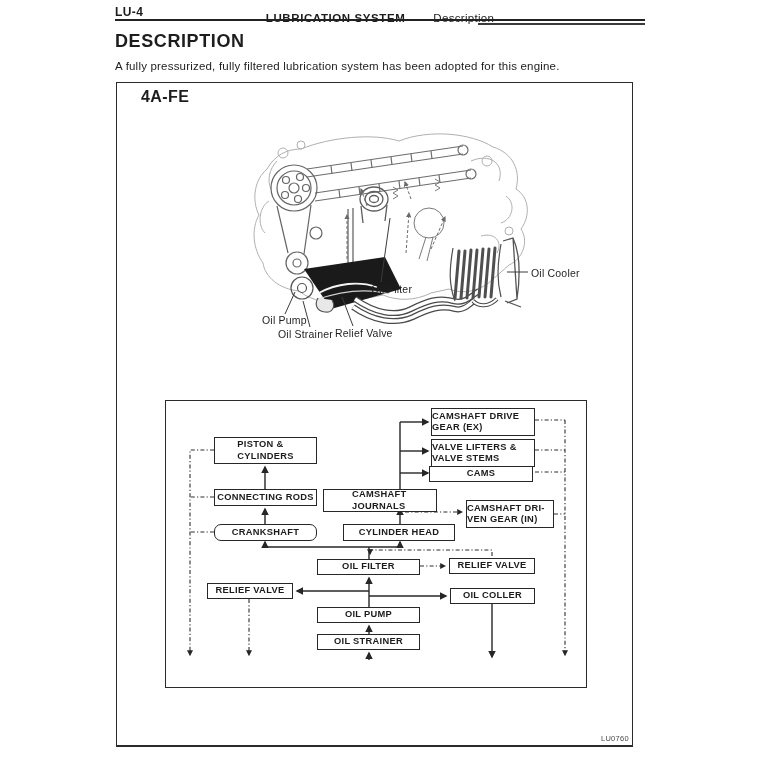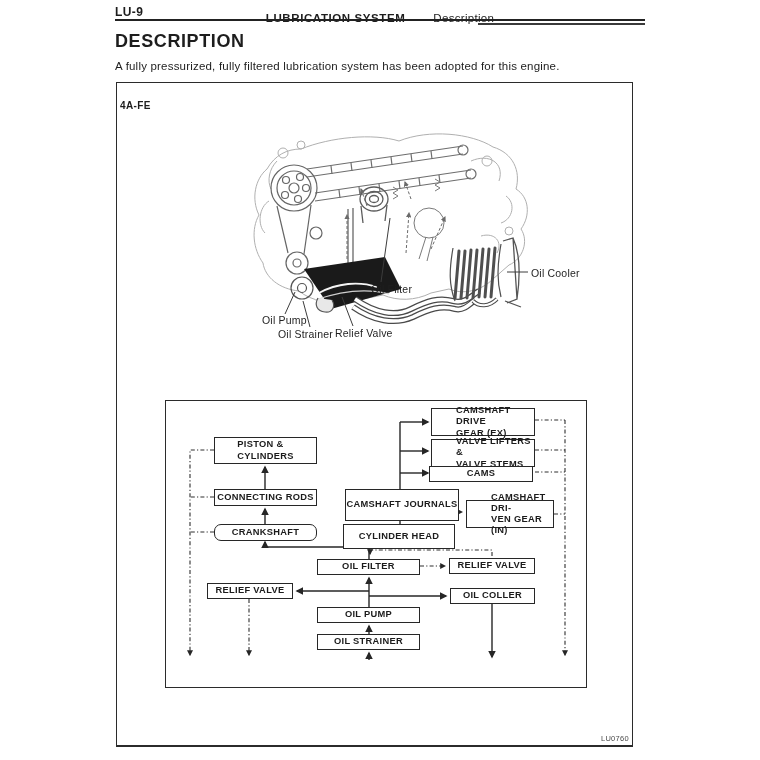--- a/index.html
+++ b/index.html
@@ -16,61 +16,61 @@
   .hdr-topic { letter-spacing:0.3px; }
   .rule-main { left:115px; top:19px; width:530px; height:2px; background:#222; }
   .rule-sub  { left:478px; top:23px; width:167px; height:2px; background:#3a3a3a; }
 
   
   .sec-title { left:115px; top:31px; font-size:18px; font-weight:bold; letter-spacing:0.6px; }
   .intro { left:115px; top:60px; width:520px; font-size:11.5px; letter-spacing:0.2px; }
 
   
   .figure { left:116px; top:82px; width:517px; height:665px; border:1.5px solid #2b2b2b; border-bottom-width:2.5px; background:#fff; }
-  .engine-code { left:3px; top:5px; font-size:10px; font-weight:bold; letter-spacing:0.4px;margin-top:12px; }
+  .engine-code { left:24px; top:5px; font-size:16px; font-weight:bold; letter-spacing:0.4px; }
   .fig-code { right:3px; bottom:2px; font-size:7.5px; color:#4a4a4a; letter-spacing:0.3px; }
 
   .illu-svg { left:0; top:0; width:517px; height:665px; pointer-events:none; }
   .illu-label { font-size:10.5px; color:#1f1f1f; letter-spacing:0.2px; white-space:nowrap; }
   .lbl-filter   { left:254px; top:200px; }
   .lbl-cooler   { left:414px; top:184px; }
   .lbl-pump     { left:145px; top:231px; }
   .lbl-strainer { left:161px; top:245px; }
   .lbl-relief   { left:218px; top:244px; }
 
   
   .flow { left:48px; top:317px; width:422px; height:288px; border:1.3px solid #2b2b2b; background:#fff; }
   .flow-svg { position:absolute; left:0; top:0; width:422px; height:288px; }
   .fb { position:absolute; background:#fff; border:1.4px solid #272727; display:flex; align-items:center;
         justify-content:center; text-align:left; font-size:9.3px; font-weight:bold; letter-spacing:0.3px;
         line-height:1.2; white-space:pre-line; color:#1b1b1b; }
-  .fb.left { justify-content:flex-start; text-align:left; padding-left:24px; }
+  .fb.left { justify-content:flex-start; text-align:left; padding-left:0; }
   #b-piston   { left:48px;  top:36px;  width:103px; height:27px; }
   #b-rods     { left:48px;  top:88px;  width:103px; height:17px; }
   #b-crank    { left:48px;  top:123px; width:103px; height:17px;border-radius:7px; }
-  #b-journals { left:179px; top:88px;  width:114px; height:32px; }
-  #b-cylhead  { left:177px; top:123px; width:112px; height:25px; }
+  #b-journals { left:157px; top:88px;  width:114px; height:23px;padding-left:28px; }
+  #b-cylhead  { left:177px; top:123px; width:112px; height:17px; }
   #b-camdrive { left:265px; top:7px;   width:104px; height:28px; }
   #b-lifters  { left:265px; top:38px;  width:104px; height:28px; }
   #b-cams     { left:251px; top:65px;  width:104px; height:16px;margin-left:12px; }
   #b-camdriven{ left:300px; top:99px;  width:88px;  height:28px; }
   #b-filter   { left:151px; top:158px; width:103px; height:16px; }
   #b-reliefR  { left:283px; top:157px; width:86px;  height:16px; }
   #b-reliefL  { left:41px;  top:182px; width:86px;  height:16px; }
   #b-coller   { left:284px; top:187px; width:85px;  height:16px; }
   #b-pump     { left:151px; top:206px; width:103px; height:16px; }
   #b-strainer { left:151px; top:233px; width:103px; height:16px; }
   #b-oilpan   { left:9px;   top:260px; width:407px; height:18px; }
 </style>
 </head>
 <body>
 
 <div class="page">
 
-  <div class="abs page-num">LU-9</div>
+  <div class="abs page-num">LU-4</div>
   <div class="abs hdr-center">
     <span class="hdr-sect">LUBRICATION SYSTEM</span>
     <span class="hdr-sep">—</span>
     <span class="hdr-topic">Description</span>
   </div>
   <div class="abs rule-main"></div>
   <div class="abs rule-sub"></div>
 
   <div class="abs sec-title">DESCRIPTION</div>
   <div class="abs intro">A fully pressurized, fully filtered lubrication system has been adopted for this engine.</div>

